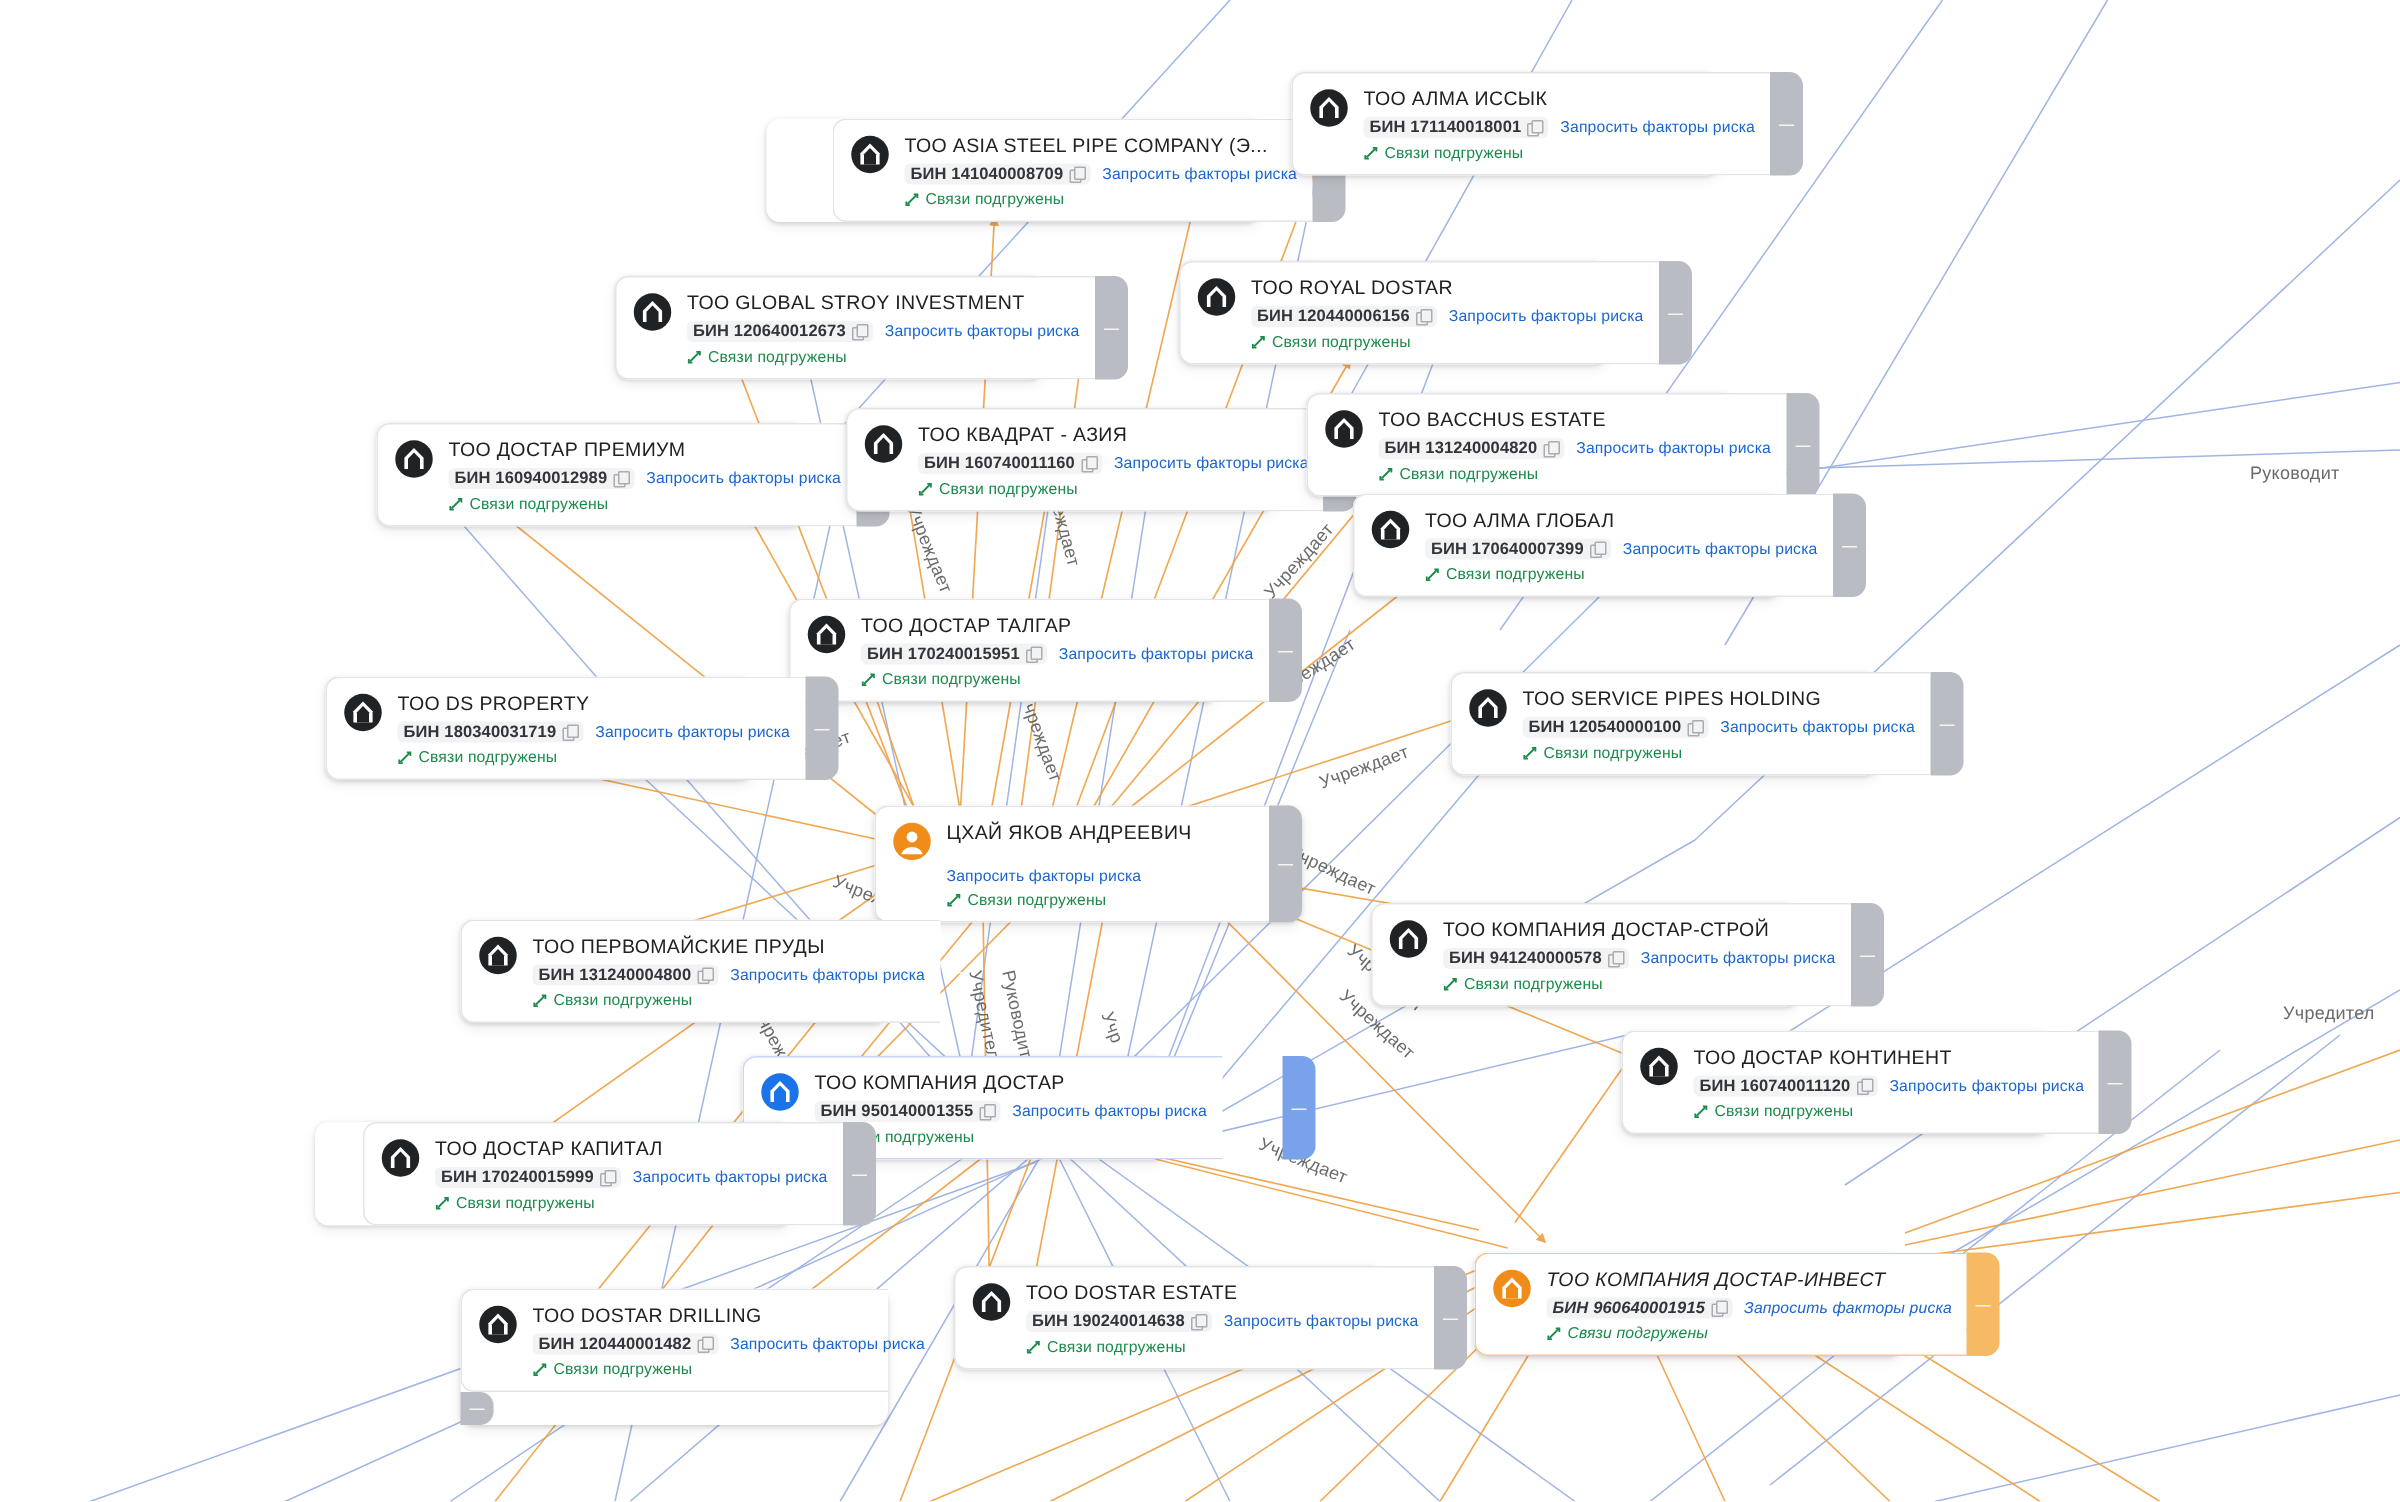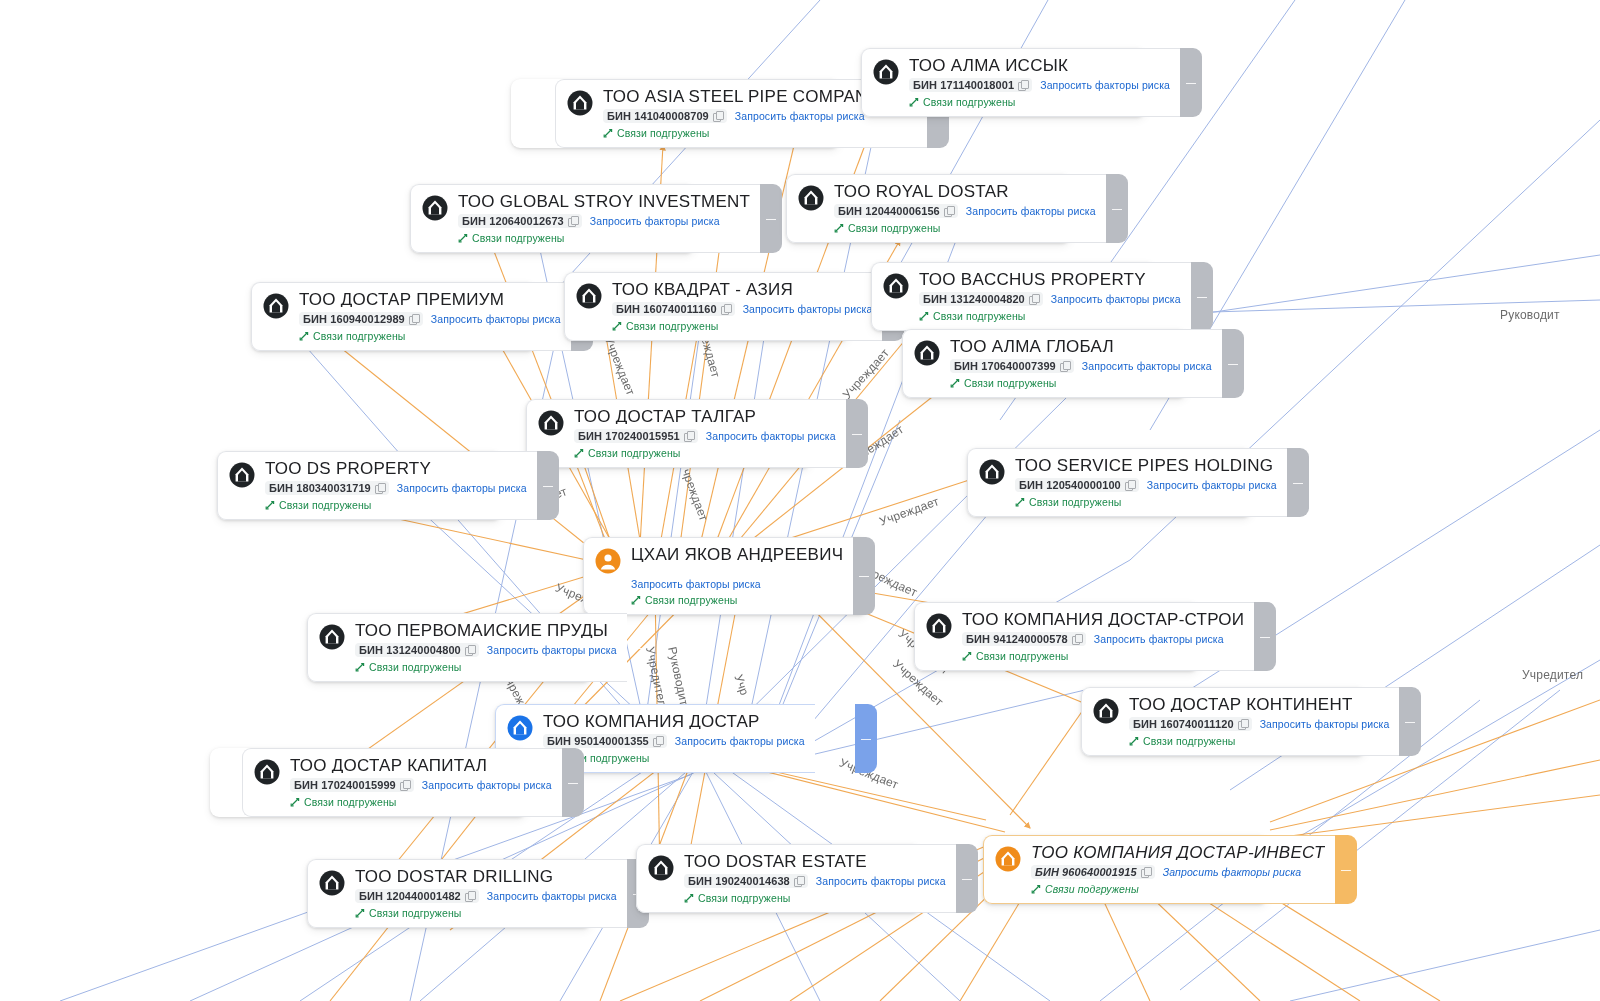--- a/index.html
+++ b/index.html
@@ -93,21 +93,21 @@
     margin-top: 1px;
   }
   .node-icon svg { display: block; width: 26px; height: 26px; }
 
   .node-main {
     flex: 1 1 auto;
     min-width: 0;
   }
 
   .node-title {
-    font-size: 17px;
+    font-size: 13px;
     color: #202124;
     letter-spacing: 0.25px;
     line-height: 15px;
     white-space: nowrap;
     overflow: hidden;
     text-overflow: ellipsis;
     margin-bottom: 5px;
   }
 
   .node-row {
@@ -482,21 +482,21 @@
       <div class="node" style="left: 871px; top: 262px; width: 285px;">
         <div class="node-body">
           <div class="node-icon">
             <svg viewBox="0 0 26 26">
               <circle cx="13" cy="13" r="12.5" fill="#1f2326"></circle>
               <path d="M13 5.6 L19.4 12.2 L19.4 19.6 L6.6 19.6 L6.6 12.2 Z" fill="#ffffff"></path>
               <path d="M13 8.6 L17 12.8 L17 19.6 L9 19.6 L9 12.8 Z" fill="#1f2326"></path>
             </svg>
           </div>
           <div class="node-main">
-            <div class="node-title">ТОО BACCHUS PROPERTY</div>
+            <div class="node-title">ТОО BACCHUS ESTATE</div>
             <div class="node-row">
               <span class="bin-chip">
                 <span>БИН 131240004820</span>
                 <span class="copy-icon"></span>
               </span>
               <span class="risk-link">Запросить факторы риска</span>
             </div>
             <div class="links-loaded">
               <svg viewBox="0 0 10 10">
                 <path d="M2 8 L8 2" stroke="#1b8a4b" stroke-width="1.2" fill="none"></path>
@@ -828,21 +828,21 @@
                 <path d="M2 8 L8 2" stroke="#1b8a4b" stroke-width="1.2" fill="none"></path>
                 <path d="M6.2 1.6 L8.6 1.6 L8.6 4" stroke="#1b8a4b" stroke-width="1.2" fill="none"></path>
                 <path d="M1.2 6.4 L1.2 8.8 L3.6 8.8" stroke="#1b8a4b" stroke-width="1.2" fill="none"></path>
               </svg>
               <span>Связи подгружены</span>
             </div>
           </div>
         </div>
         <div class="node-handle"></div>
       </div>
-      <div class="node" style="left: 307px; top: 859px; width: 285px;">
+      <div class="node" style="left: 307px; top: 859px; width: 285px; flex-direction: column;">
         <div class="node-body">
           <div class="node-icon">
             <svg viewBox="0 0 26 26">
               <circle cx="13" cy="13" r="12.5" fill="#1f2326"></circle>
               <path d="M13 5.6 L19.4 12.2 L19.4 19.6 L6.6 19.6 L6.6 12.2 Z" fill="#ffffff"></path>
               <path d="M13 8.6 L17 12.8 L17 19.6 L9 19.6 L9 12.8 Z" fill="#1f2326"></path>
             </svg>
           </div>
           <div class="node-main">
             <div class="node-title">ТОО DOSTAR DRILLING</div>

